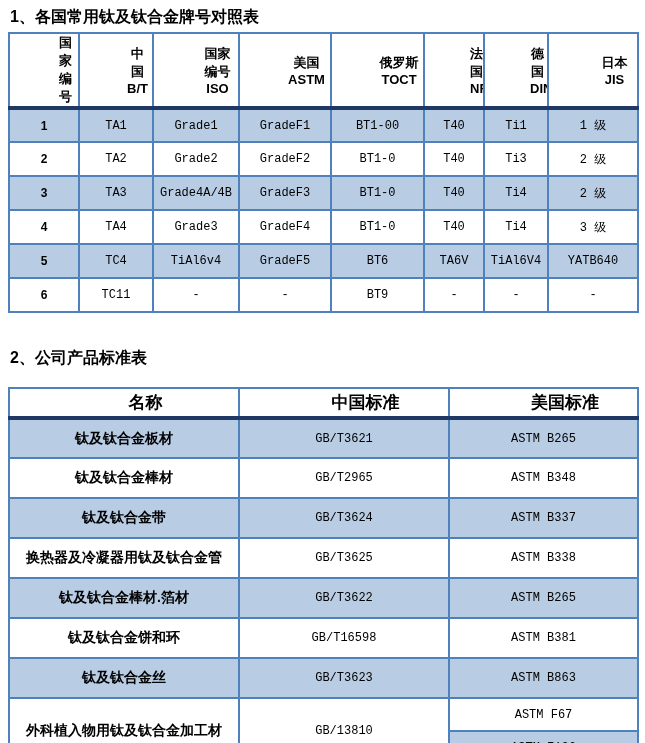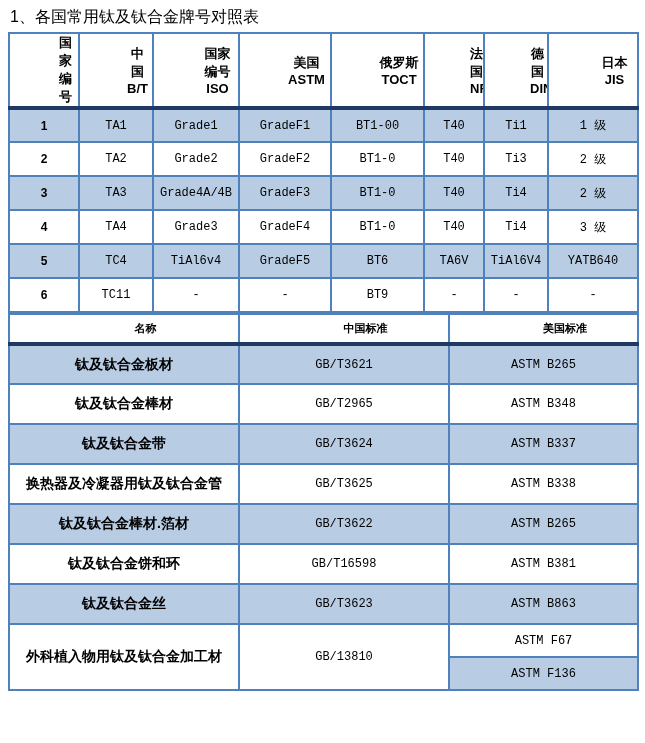--- a/index.html
+++ b/index.html
@@ -14,21 +14,21 @@
   body{
     width:645px;
     height:743px;
     background:#ffffff;
     font-family:"Liberation Sans", sans-serif;
     color:var(--text);
   }
   .page{padding:4px 8px 0 8px;}
   .section-title{
     font-size:16px;
-    font-weight:normal;
+    font-weight:bold;
     color:#000;
     margin:0 0 0 2px;
     line-height:22px;
   }
   .title-1{margin-top:2px;margin-bottom:4px;}
   .title-2{margin-top:34px;margin-bottom:18px;}
   table{
     border-collapse:collapse;
     table-layout:fixed;
     width:629px;
@@ -54,21 +54,21 @@
   .grade-table tbody td{
     font-family:"Liberation Mono", monospace;
     font-size:12px;
   }
   .grade-table tbody td.first-col{
     font-weight:bold;
     font-family:"Liberation Sans", sans-serif;
   }
   
   .standards-table thead tr{height:30px;}
-  .standards-table thead th{font-size:11px;margin-top:40px;}
+  .standards-table thead th{font-size:17px;margin-top:40px;}
   .standards-table tbody tr{height:40px;}
   .standards-table tbody tr.sub-row{height:33px;}
   .standards-table tbody td.name-cell{
     font-weight:bold;
     font-size:14px;
   }
   .standards-table tbody td.value-cell{
     font-family:"Liberation Mono", monospace;
     font-size:12px;
   }
@@ -162,20 +162,21 @@
           <td class="bg-white">-</td>
           <td class="bg-white">-</td>
           <td class="bg-white">BT9</td>
           <td class="bg-white">-</td>
           <td class="bg-white">-</td>
           <td class="bg-white">-</td>
         </tr>
       </tbody>
   </table>
 
+  <h2 class="section-title title-2">2、公司产品标准表</h2>
 
   <table class="standards-table">
     <colgroup>
         <col style="width: 230px;">
         <col style="width: 210px;">
         <col style="width: 189px;">
       </colgroup>
     <thead>
       <tr>
           <th>名称</th>

